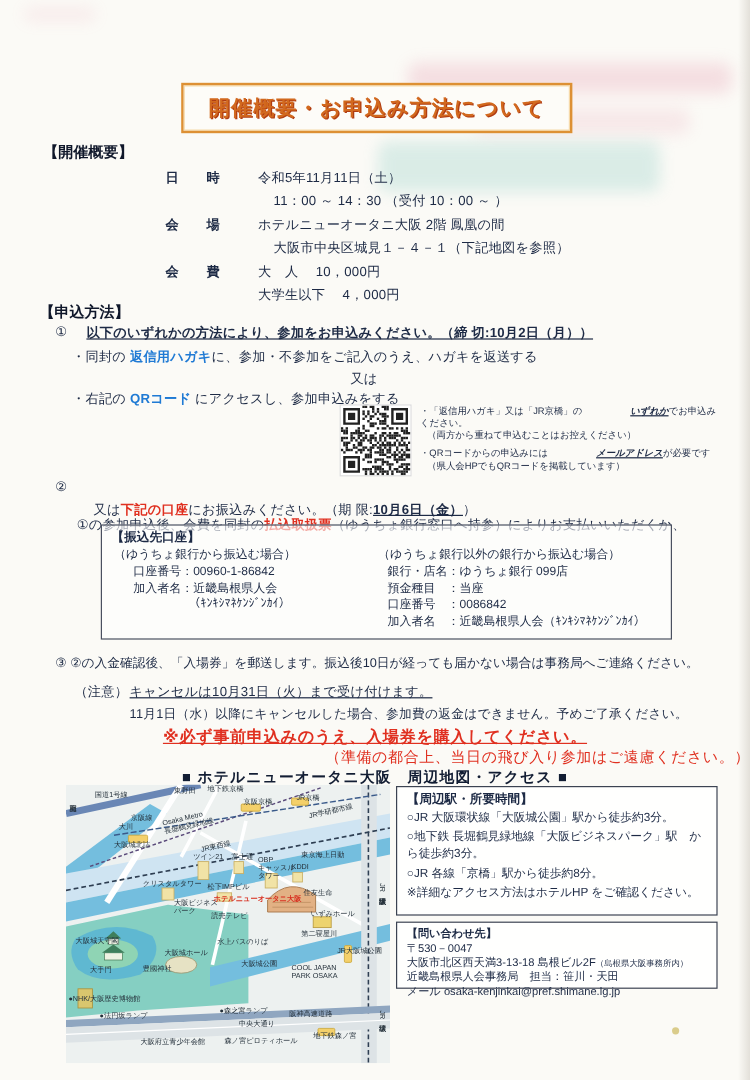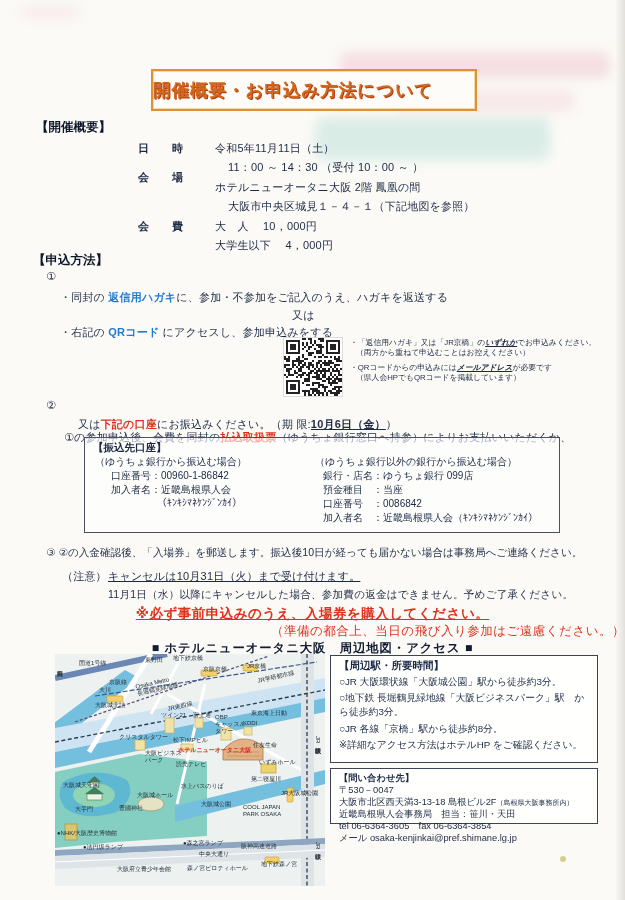--- a/index.html
+++ b/index.html
@@ -14,21 +14,21 @@
   .b{font-weight:bold;}
   .u{text-decoration:underline;}
   .blue{color:#1f7ad4;font-weight:bold;}
   .red{color:#e03020;font-weight:bold;}
   .ghost{position:absolute;filter:blur(6px);border-radius:8px;}
   .edge-shadow{position:absolute;right:0;top:0;width:10px;height:100%;
     background:linear-gradient(to left,#d6d2ca,rgba(255,255,255,0));opacity:.65;}
   .title-box{
     left:151px;top:69px;width:322px;height:38px;
     border:2px solid #dd9034;box-shadow:inset 0 0 0 1px #f6d9a8;
-    background:#fdfcf8;display:flex;align-items:center;
+    background:#fdfcf8;display:flex;align-items:center;justify-content:center;
   }
   .title-text{
     font-size:17.5px;font-weight:bold;letter-spacing:1px;color:#d2691e;
     text-shadow:1px 1px 0 #b03c12;
   }
   .h1{font-weight:bold;font-size:12.5px;color:#0f172a;}
   .line{font-size:11px;letter-spacing:.2px;}
   .acct-box{
     left:84px;top:437px;width:474px;height:94px;
     border:1.5px solid #4a5060;background:rgba(255,255,255,.6);
@@ -57,21 +57,21 @@
   .contact-box div{font-size:9.3px;line-height:1.3;white-space:nowrap;}
   .contact-box .hd{font-weight:bold;}
   .contact-box .tiny{font-size:7px;}
   .dot{position:absolute;left:560px;top:856px;width:6px;height:6px;border-radius:50%;
     background:#d2c070;opacity:.8;}
   .qr{left:283px;top:337px;width:58px;height:58px;background:#fff;
     border:1px solid #ddd;}
   .qr-notes{left:350px;top:338px;width:252px;font-size:7.8px;line-height:1.3;
     color:#1d2a45;white-space:normal;}
   .qr-notes .grp{margin-bottom:5px;}
-  .em{text-decoration:underline;font-weight:bold;font-style:italic;}
+  .em{text-decoration:underline;font-weight:bold;font-style:italic;margin-left:40px;}
 </style>
 </head>
 <body>
 
 <div class="page">
 
   <div class="ghost" style="left:340px;top:52px;width:270px;height:26px;background:#e59aae;opacity:.28;"></div>
   <div class="ghost" style="left:395px;top:90px;width:180px;height:22px;background:#e59aae;opacity:.18;"></div>
   <div class="ghost" style="left:315px;top:118px;width:235px;height:42px;background:#8fcdc4;opacity:.30;"></div>
   <div class="ghost" style="left:20px;top:6px;width:60px;height:12px;background:#e59aae;opacity:.15;"></div>
@@ -81,31 +81,32 @@
   <div class="abs title-box">
     <span class="title-text">開催概要・お申込み方法について</span>
   </div>
 
   <div class="abs h1" style="left:36px;top:119px;">【開催概要】</div>
 
   <div class="abs line b" style="left:138px;top:141px;letter-spacing:6px;">日　時</div>
   <div class="abs line" style="left:215px;top:141px;">令和5年11月11日（土）</div>
   <div class="abs line" style="left:228px;top:160px;">11：00 ～ 14：30 （受付 10：00 ～ ）</div>
 
-  <div class="abs line b" style="left:138px;top:170px;letter-spacing:6px;font-family:Liberation Serif, serif;">会　場</div>
+  <div class="abs line b" style="left:138px;top:180px;letter-spacing:6px;font-family:Liberation Serif, serif;">会　場</div>
   <div class="abs line" style="left:215px;top:180px;">ホテルニューオータニ大阪 2階 鳳凰の間</div>
   <div class="abs line" style="left:228px;top:199px;">大阪市中央区城見１－４－１（下記地図を参照）</div>
 
   <div class="abs line b" style="left:138px;top:219px;letter-spacing:6px;">会　費</div>
   <div class="abs line" style="left:215px;top:219px;">大　人　 10，000円</div>
   <div class="abs line" style="left:215px;top:238px;">大学生以下　 4，000円</div>
 
   <div class="abs h1" style="left:33px;top:252px;">【申込方法】</div>
 
   <div class="abs line" style="left:46px;top:270px;">①</div>
+  <div class="abs line b u" style="left:72px;top:270px;">以下のいずれかの方法により、参加をお申込みください。（締 切:10月2日（月））</div>
 
   <div class="abs line" style="left:60px;top:290px;"><span>・同封の </span><span class="blue">返信用ハガキ</span><span>に、参加・不参加をご記入のうえ、ハガキを返送する</span></div>
 
   <div class="abs line" style="left:292px;top:308px;">又は</div>
 
   <div class="abs line" style="left:60px;top:325px;"><span>・右記の </span><span class="blue">QRコード</span><span> にアクセスし、参加申込みをする</span></div>
 
   <div class="abs qr">
     <svg width="58" height="58" viewBox="0 0 29 29">
       <rect width="29" height="29" fill="#fff"></rect>
@@ -568,17 +569,16 @@
     <div class="it">○地下鉄 長堀鶴見緑地線「大阪ビジネスパーク」駅　から徒歩約3分。</div>
     <div class="it">○JR 各線「京橋」駅から徒歩約8分。</div>
     <div class="it">※詳細なアクセス方法はホテルHP をご確認ください。</div>
   </div>
 
   <div class="info-box contact-box">
     <div class="hd">【問い合わせ先】</div>
     <div>〒530－0047</div>
     <div><span>大阪市北区西天満3-13-18 島根ビル2F</span><span class="tiny">（島根県大阪事務所内）</span></div>
     <div>近畿島根県人会事務局　担当：笹川・天田</div>
-    <div>tel 06-6364-3605　fax 06-6364-3854</div>
     <div>メール osaka-kenjinkai@pref.shimane.lg.jp</div>
   </div>
 
 </div>
 
 </body></html>

